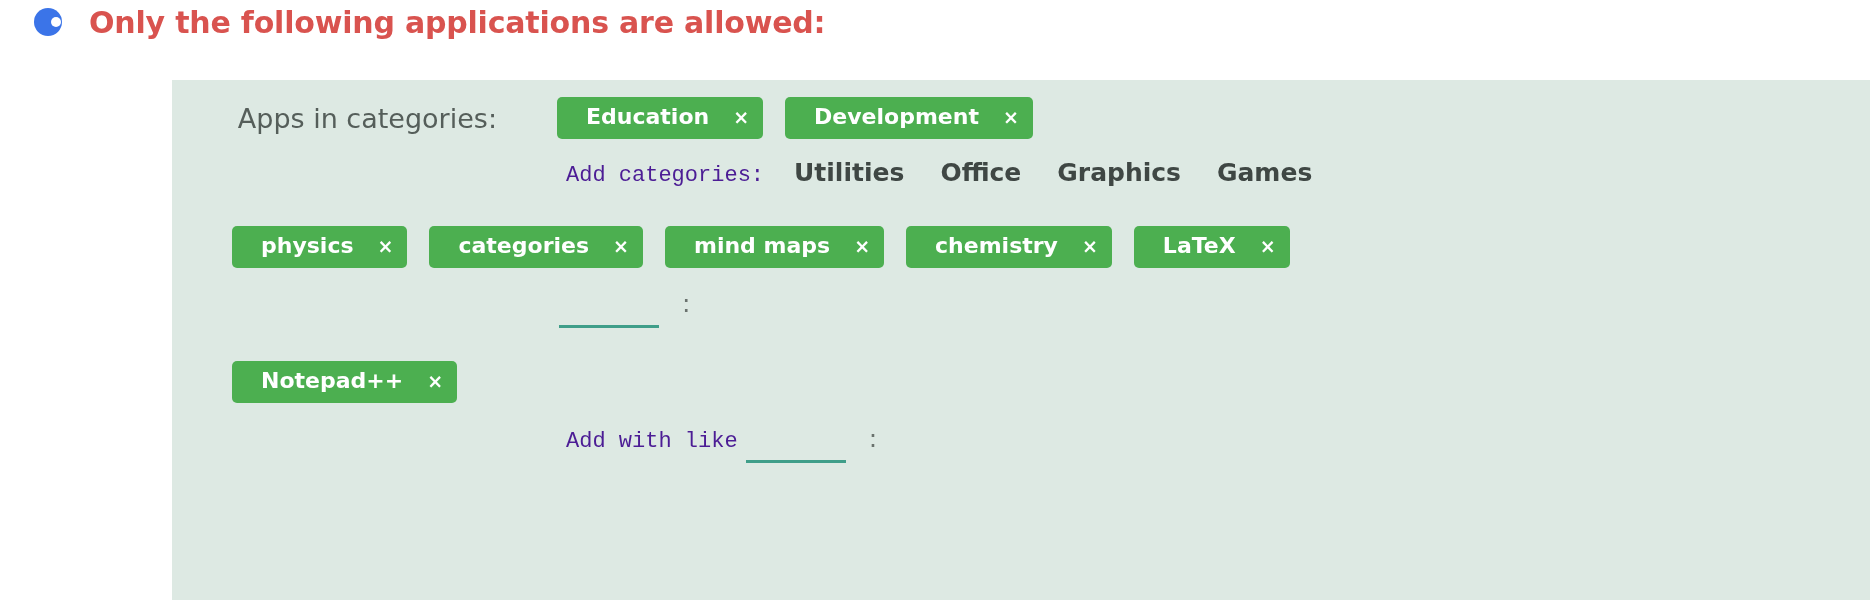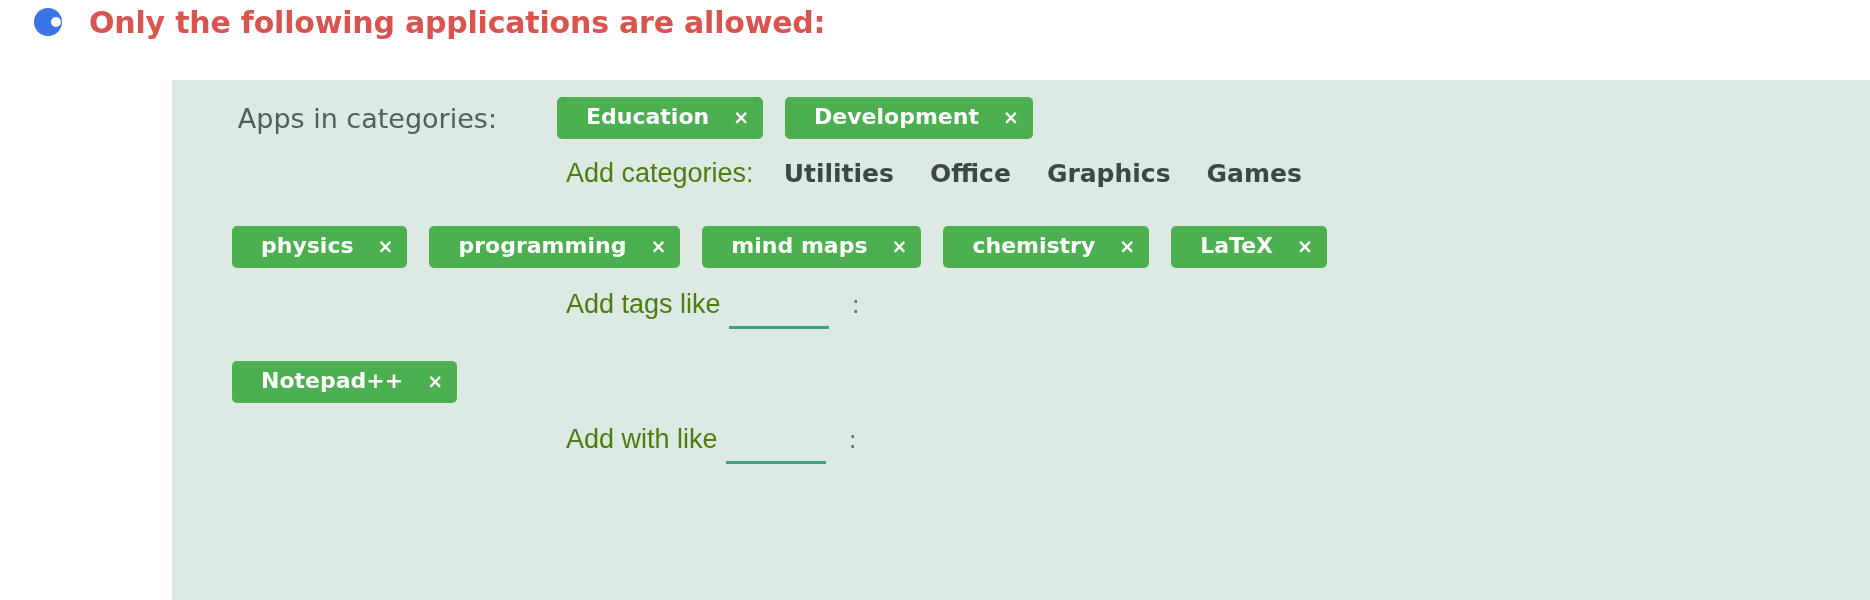--- a/index.html
+++ b/index.html
@@ -107,24 +107,24 @@
   }
 
   
   .add-row {
     display: flex;
     align-items: baseline;
     height: 40px;
   }
   .add-spacer { width: 334px; flex: 0 0 auto; }
   .add-label {
-    font-size: 27px;
-    color: #4d7c0f;
-    white-space: nowrap;
-    font-family: Liberation Sans, sans-serif;
+    font-size: 22px;
+    color: #4c1d95;
+    white-space: nowrap;
+    font-family: Liberation Mono, monospace;
   }
   .suggestions {
     display: inline-flex;
     align-items: flex-end;
     gap: 21px;
     margin-left: 15px;
   }
   .suggestion {
     font-size: 25px;
     font-weight: bold;
@@ -194,40 +194,39 @@
     </div>
 
     <div class="field-block" style="top:143px;">
       <div class="main-row">
         <span class="chips">
           <span class="chip">
             <span>physics</span>
             <span class="chip-x">×</span>
           </span>
           <span class="chip">
-            <span>programming</span>
+            <span>categories</span>
             <span class="chip-x">×</span>
           </span>
           <span class="chip">
             <span>mind maps</span>
             <span class="chip-x">×</span>
           </span>
           <span class="chip">
             <span>chemistry</span>
             <span class="chip-x">×</span>
           </span>
           <span class="chip">
             <span>LaTeX</span>
             <span class="chip-x">×</span>
           </span>
         </span>
       </div>
       <div class="add-row" style="margin-top:18px;">
         <span class="add-spacer"></span>
-        <span class="add-label">Add tags like</span>
         <input class="inline-input" type="text" placeholder="" style="">
         <span class="colon">:</span>
       </div>
     </div>
 
     <div class="field-block" style="top:278px;">
       <div class="main-row">
         <span class="chips">
           <span class="chip">
             <span>Notepad++</span>

